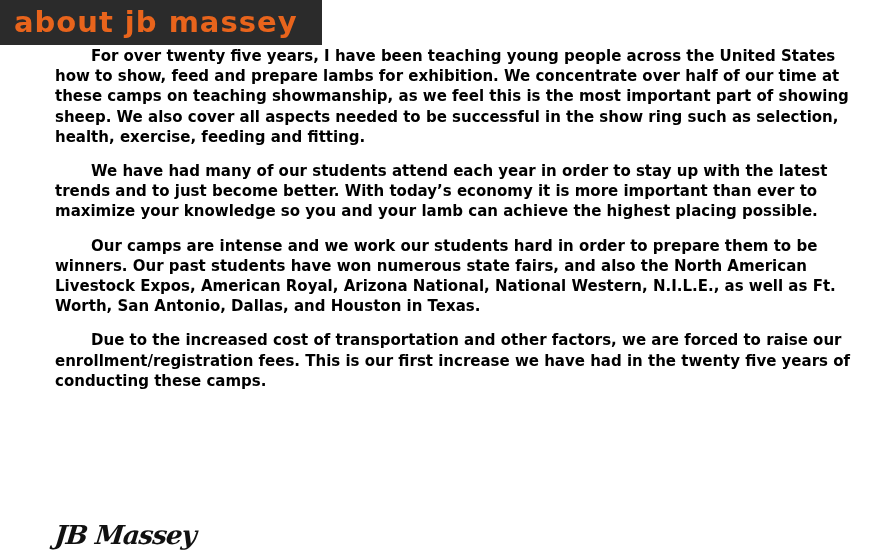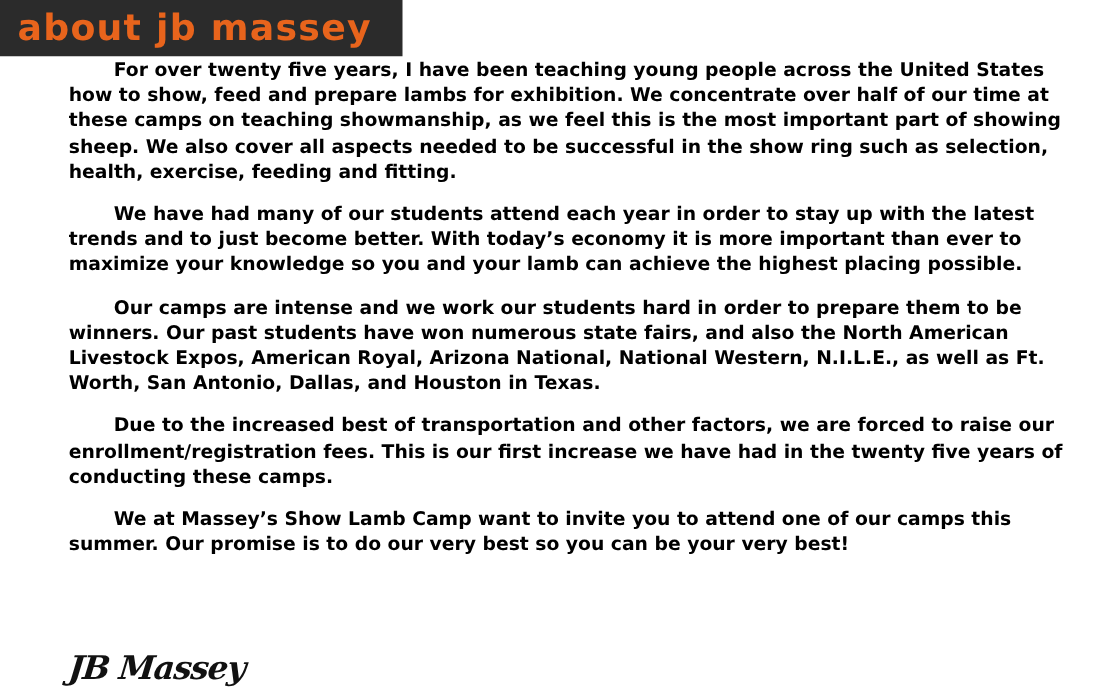--- a/index.html
+++ b/index.html
@@ -80,19 +80,18 @@
 <div class="page">
 
   <div class="title-banner">
     <div class="title-text">about jb massey</div>
   </div>
 
   <div class="body-copy">
     <p class="para">For over twenty five years, I have been teaching young people across the United States how to show, feed and prepare lambs for exhibition.  We concentrate over half of our time at these camps on teaching showmanship, as we feel this is the most important part of showing sheep.  We also cover all aspects needed to be successful in the show ring such as selection, health, exercise, feeding and fitting.</p>
     <p class="para">We have had many of our students attend each year in order to stay up with the latest trends and to just become better.  With today’s economy it is more important than ever to maximize your knowledge so you and your lamb can achieve the highest placing possible.</p>
     <p class="para">Our camps are intense and we work our students hard in order to prepare them to be winners.  Our past students have won numerous state fairs, and also the North American Livestock Expos, American Royal, Arizona National, National Western, N.I.L.E., as well as Ft. Worth, San Antonio, Dallas, and Houston in Texas.</p>
-    <p class="para">Due to the increased best of transportation and other factors, we are forced to raise our enrollment/registration fees.  This is our first increase we have had in the twenty five years of conducting these camps.</p>
-    <p class="para">We at Massey’s Show Lamb Camp want to invite you to attend one of our camps this summer.  Our promise is to do our very best so you can be your very best!</p>
+    <p class="para">Due to the increased cost of transportation and other factors, we are forced to raise our enrollment/registration fees.  This is our first increase we have had in the twenty five years of conducting these camps.</p>
   </div>
 
   <div class="signature">JB Massey</div>
 
 </div>
 
 </body></html>

